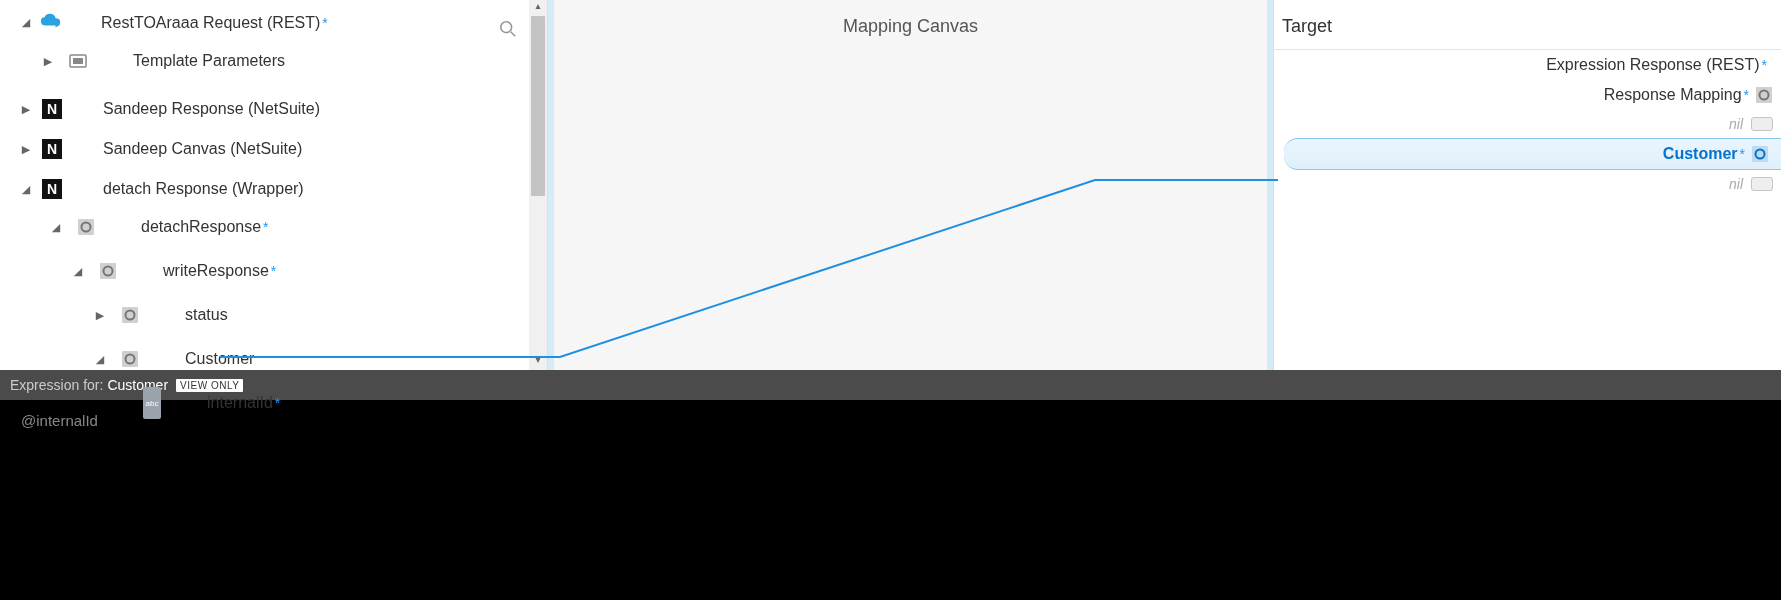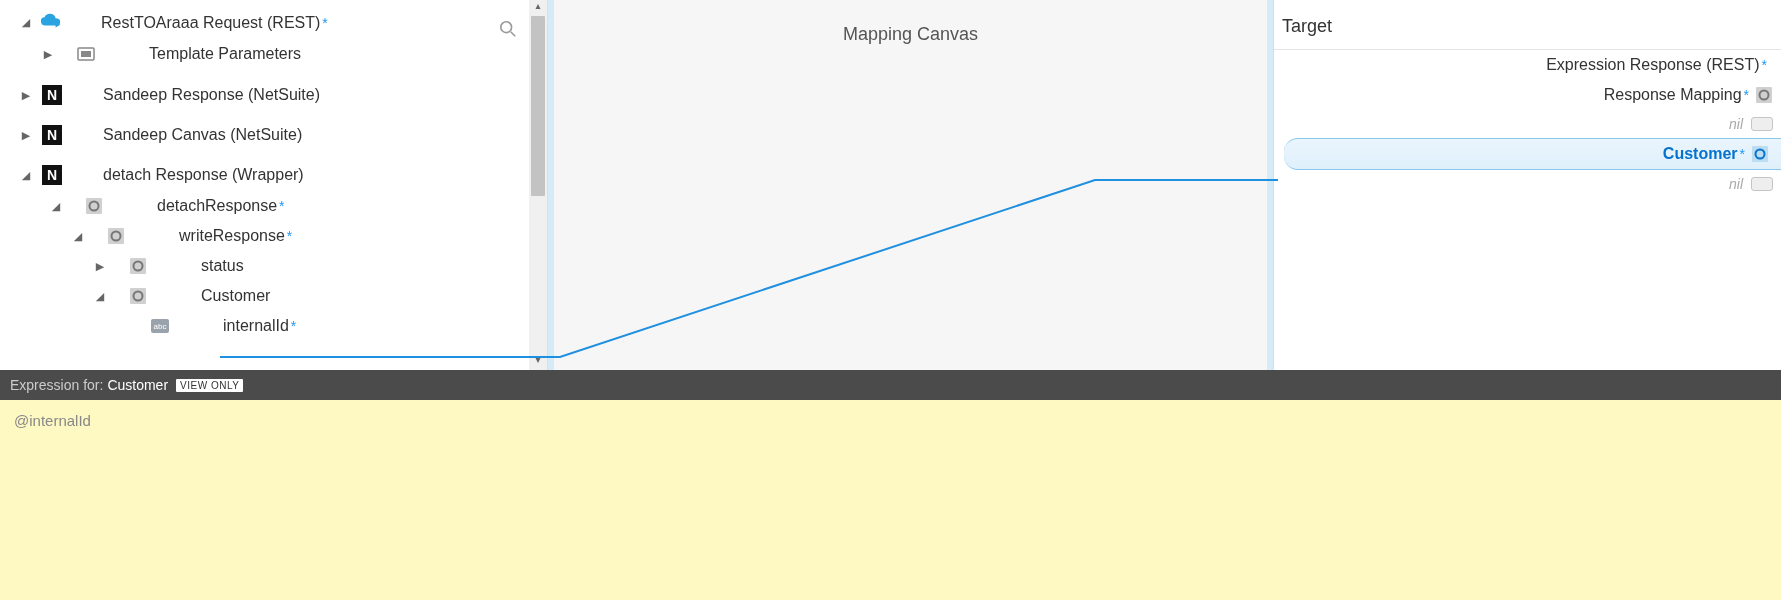--- a/index.html
+++ b/index.html
@@ -8,62 +8,62 @@
   .main-area { display: flex; height: 370px; }
   
   
   .source-panel { width: 548px; background: #fff; position: relative; border-right: 1px solid #ddd; }
   .tree { padding: 6px 0; }
   .tree-item { display: flex; align-items: center; padding: 6px 0; cursor: pointer; }
   .tree-label { font-size: 16px; color: #333; margin-left: 33px; }
   .expand-icon { width: 16px; text-align: center; color: #666; font-size: 11px; display: inline-block; }
   .cloud-icon { width: 22px; height: 18px; margin: 0 6px; }
   .n-icon { width: 20px; height: 20px; background: #111; color: #fff; font-weight: bold; text-align: center; line-height: 20px; font-size: 14px; margin: 0 8px; display: inline-block; }
-  .param-icon, .obj-icon, .abc-icon { width: 18px; height: 14px; margin: 0 21px; display: inline-flex; align-items: center; justify-content: center; }
+  .param-icon, .obj-icon, .abc-icon { width: 18px; height: 32px; margin: 0 13px; display: inline-flex; align-items: center; justify-content: center; }
   .param-icon svg, .obj-icon svg { width: 18px; height: 18px; }
   .abc-icon { background: #9aa3ab; color: #fff; font-size: 8px; border-radius: 2px; }
   .star { color: #2196F3; font-size: 14px; margin-left: 2px; }
   .search-icon { position: absolute; top: 20px; right: 30px; color: #888; cursor: pointer; }
   .search-icon svg { width: 18px; height: 18px; }
   
   .indent-0 { padding-left: 18px; }
   .indent-1 { padding-left: 40px; }
   .indent-2 { padding-left: 48px; }
   .indent-3 { padding-left: 70px; }
   .indent-4 { padding-left: 92px; }
   .indent-5 { padding-left: 130px; }
   
   
   .vscroll { position: absolute; right: 0; top: 0; width: 18px; height: 100%; background: #f0f0f0; }
   .vscroll-thumb { position: absolute; left: 2px; right: 2px; background: #c3c3c3; border-radius: 1px; }
   .vscroll-arrow { position: absolute; left: 0; right: 0; height: 16px; text-align: center; font-size: 10px; color: #666; }
   
   
   .canvas-panel { flex: 1; background: #f6f6f6; border-left: 6px solid #d5ecf8; border-right: 6px solid #d5ecf8; position: relative; }
-  .canvas-title { text-align: center; font-size: 18px; color: #555; padding: 24px 0; }
+  .canvas-title { text-align: center; font-size: 18px; color: #555; padding: 16px 0; }
   
   
   .target-panel { width: 508px; background: #fff; position: relative; border-left: 1px solid #ddd; }
   .target-header { font-size: 18px; padding: 16px 16px 12px 8px; border-bottom: 1px solid #e5e5e5; color: #333; }
   .target-row { display: flex; align-items: center; justify-content: flex-end; padding: 6px 8px 6px 0; font-size: 16px; }
   .target-row .bind-icon { width: 18px; height: 18px; margin-left: 6px; }
   .target-row.highlighted { background: linear-gradient(#eaf5fd,#dff0fb); border-top: 1px solid #8ac9ed; border-bottom: 1px solid #8ac9ed; border-radius: 14px 0 0 14px; margin-left: 10px; }
   .target-row.highlighted .row-text { color: #0572ce; font-weight: 600; }
   .nil { font-style: italic; color: #aaa; font-size: 14px; }
   .pill-icon { width: 22px; height: 14px; border: 1px solid #c5c5c5; border-radius: 3px; margin-left: 8px; display: inline-block; background: #fff; }
   .pill-icon.grey { background: #eee; }
   
   .svg-overlay { position: absolute; top:0; left:0; width: 1781px; height: 370px; pointer-events: none; }
   
   
   .expr-bar { background: #4b4b4b; color: #ddd; padding: 4px 10px; height: 30px; display: flex; align-items: center; font-size: 14px; }
   .expr-bar .label { color: #ccc; }
   .expr-bar .field { color: #fff; margin-left: 4px; }
   .viewonly { background: #fff; color: #333; font-size: 10px; padding: 1px 4px; margin-left: 8px; border-radius: 1px; letter-spacing: 0.5px; }
-  .expr-body { background: #fef9c3; height: 200px; padding: 12px 14px; color: #888; font-size: 15px; }
+  .expr-body { background: #000000; height: 200px; padding: 12px 21px; color: #888; font-size: 15px; }
 </style>
 </head>
 <body>
 
 <div class="main-area">
 
   <div class="source-panel">
     <div class="tree">
 
       <div class="tree-item indent-0">

